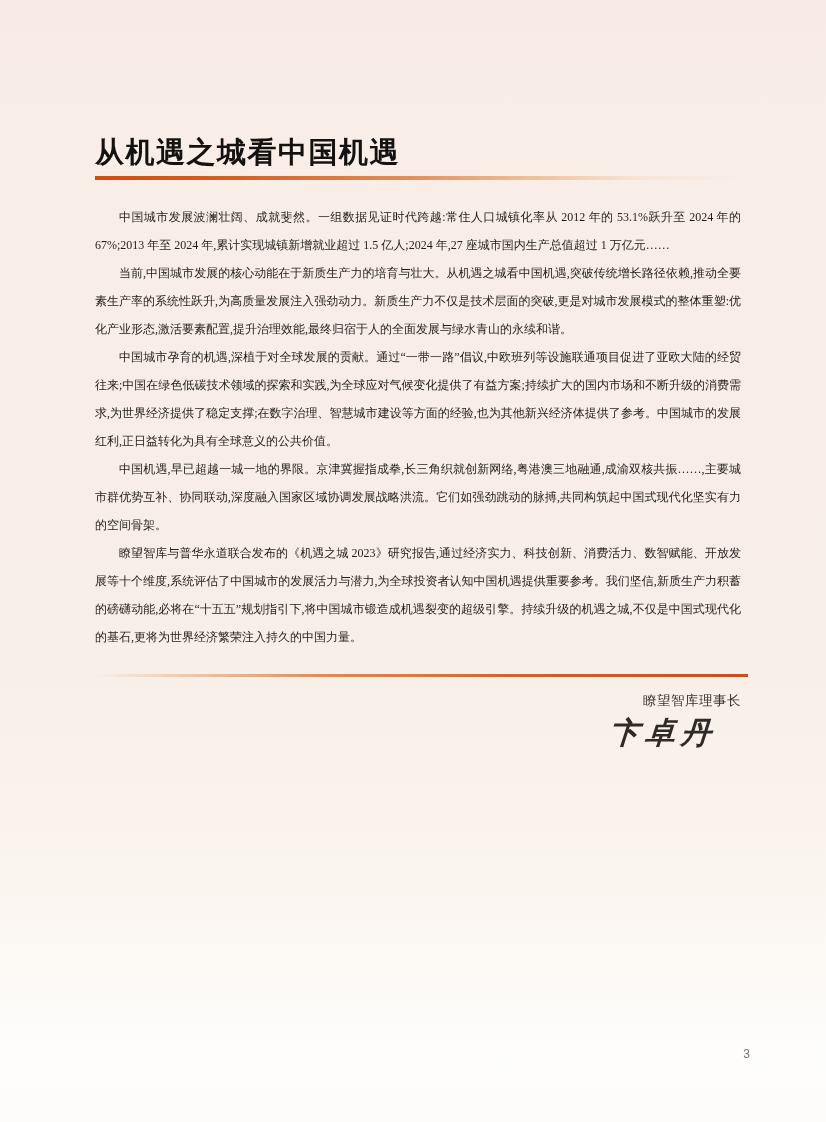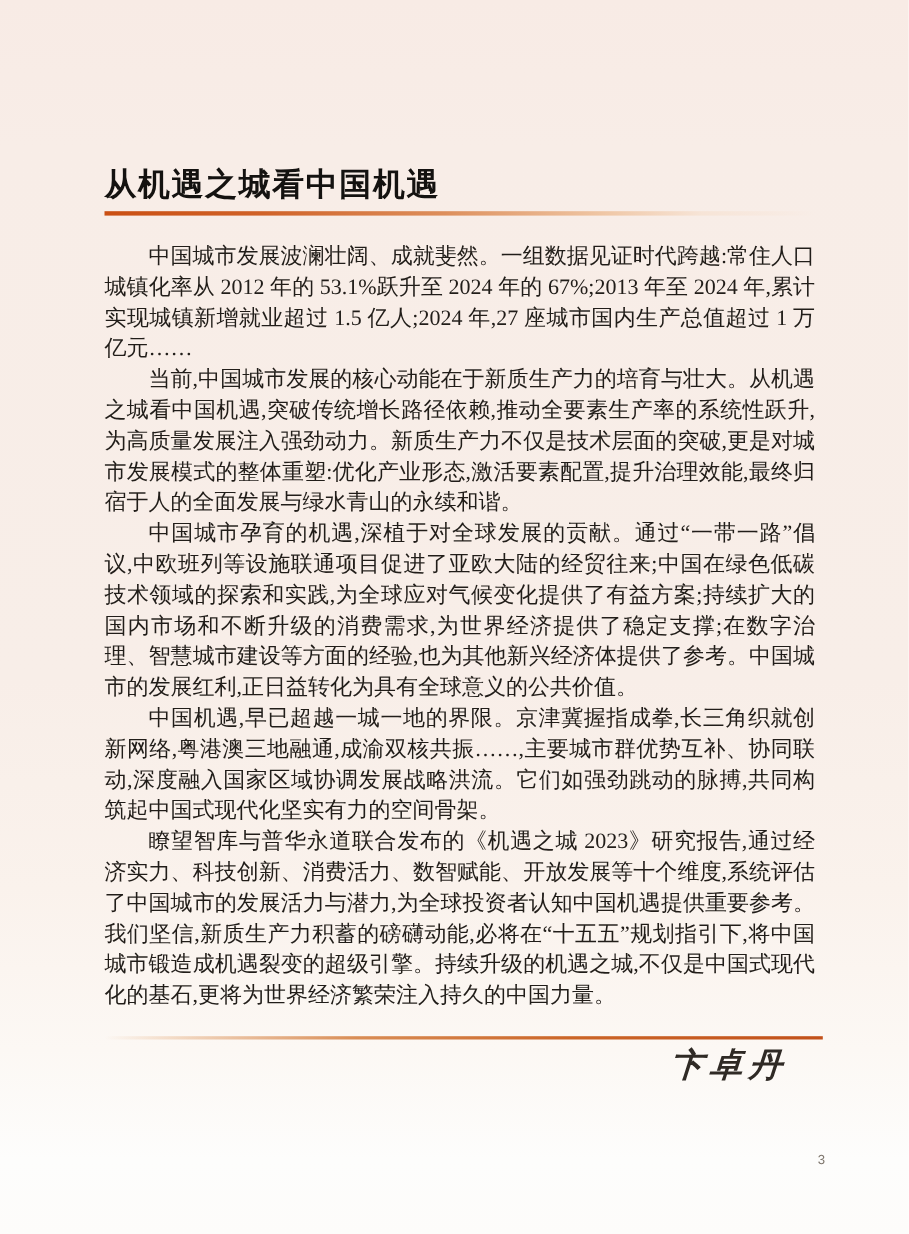--- a/index.html
+++ b/index.html
@@ -18,21 +18,21 @@
       #f8eee8 55%,
       #faf2ec 72%,
       #fcf8f4 85%,
       #fdfdfc 94%,
       #fdfcfa 100%);
   }
   .content {
     position: absolute;
     left: 95px;
     width: 646px;
-    top: 152px;
+    top: 136px;
   }
   .title {
     font-family: "Liberation Sans", sans-serif;
     font-weight: 800;
     font-size: 29px;
     letter-spacing: 1.5px;
     color: #141210;
     line-height: 1.15;
   }
   .title-rule {
@@ -41,21 +41,21 @@
     background: linear-gradient(to right,
       #ca4f13 0%,
       #d06228 22%,
       #dd8f5c 48%,
       #efc6a4 70%,
       rgba(246,221,201,0.55) 84%,
       rgba(248,236,230,0) 100%);
   }
   .article {
     margin-top: 23px;
-    font-size: 20px;
+    font-size: 12px;
     line-height: 28px;
     color: #211d19;
     text-align: justify;
     text-justify: inter-ideograph;
   }
   .article p {
     margin: 0;
     text-indent: 2em;
   }
   .signature-rule {
@@ -109,17 +109,18 @@
 
     <div class="article">
         <p class="body-paragraph">中国城市发展波澜壮阔、成就斐然。一组数据见证时代跨越:常住人口城镇化率从 2012 年的 53.1%跃升至 2024 年的 67%;2013 年至 2024 年,累计实现城镇新增就业超过 1.5 亿人;2024 年,27 座城市国内生产总值超过 1 万亿元……</p>
         <p class="body-paragraph">当前,中国城市发展的核心动能在于新质生产力的培育与壮大。从机遇之城看中国机遇,突破传统增长路径依赖,推动全要素生产率的系统性跃升,为高质量发展注入强劲动力。新质生产力不仅是技术层面的突破,更是对城市发展模式的整体重塑:优化产业形态,激活要素配置,提升治理效能,最终归宿于人的全面发展与绿水青山的永续和谐。</p>
         <p class="body-paragraph">中国城市孕育的机遇,深植于对全球发展的贡献。通过“一带一路”倡议,中欧班列等设施联通项目促进了亚欧大陆的经贸往来;中国在绿色低碳技术领域的探索和实践,为全球应对气候变化提供了有益方案;持续扩大的国内市场和不断升级的消费需求,为世界经济提供了稳定支撑;在数字治理、智慧城市建设等方面的经验,也为其他新兴经济体提供了参考。中国城市的发展红利,正日益转化为具有全球意义的公共价值。</p>
         <p class="body-paragraph">中国机遇,早已超越一城一地的界限。京津冀握指成拳,长三角织就创新网络,粤港澳三地融通,成渝双核共振……,主要城市群优势互补、协同联动,深度融入国家区域协调发展战略洪流。它们如强劲跳动的脉搏,共同构筑起中国式现代化坚实有力的空间骨架。</p>
         <p class="body-paragraph">瞭望智库与普华永道联合发布的《机遇之城 2023》研究报告,通过经济实力、科技创新、消费活力、数智赋能、开放发展等十个维度,系统评估了中国城市的发展活力与潜力,为全球投资者认知中国机遇提供重要参考。我们坚信,新质生产力积蓄的磅礴动能,必将在“十五五”规划指引下,将中国城市锻造成机遇裂变的超级引擎。持续升级的机遇之城,不仅是中国式现代化的基石,更将为世界经济繁荣注入持久的中国力量。</p>
       </div>
 
     <div class="signature-rule"></div>
+    <div class="signature-role">瞭望智库理事长</div>
     <div class="signature-name">卞卓丹</div>
   </div>
 
   <div class="page-number">3</div>
 </div>
 
 </body></html>

